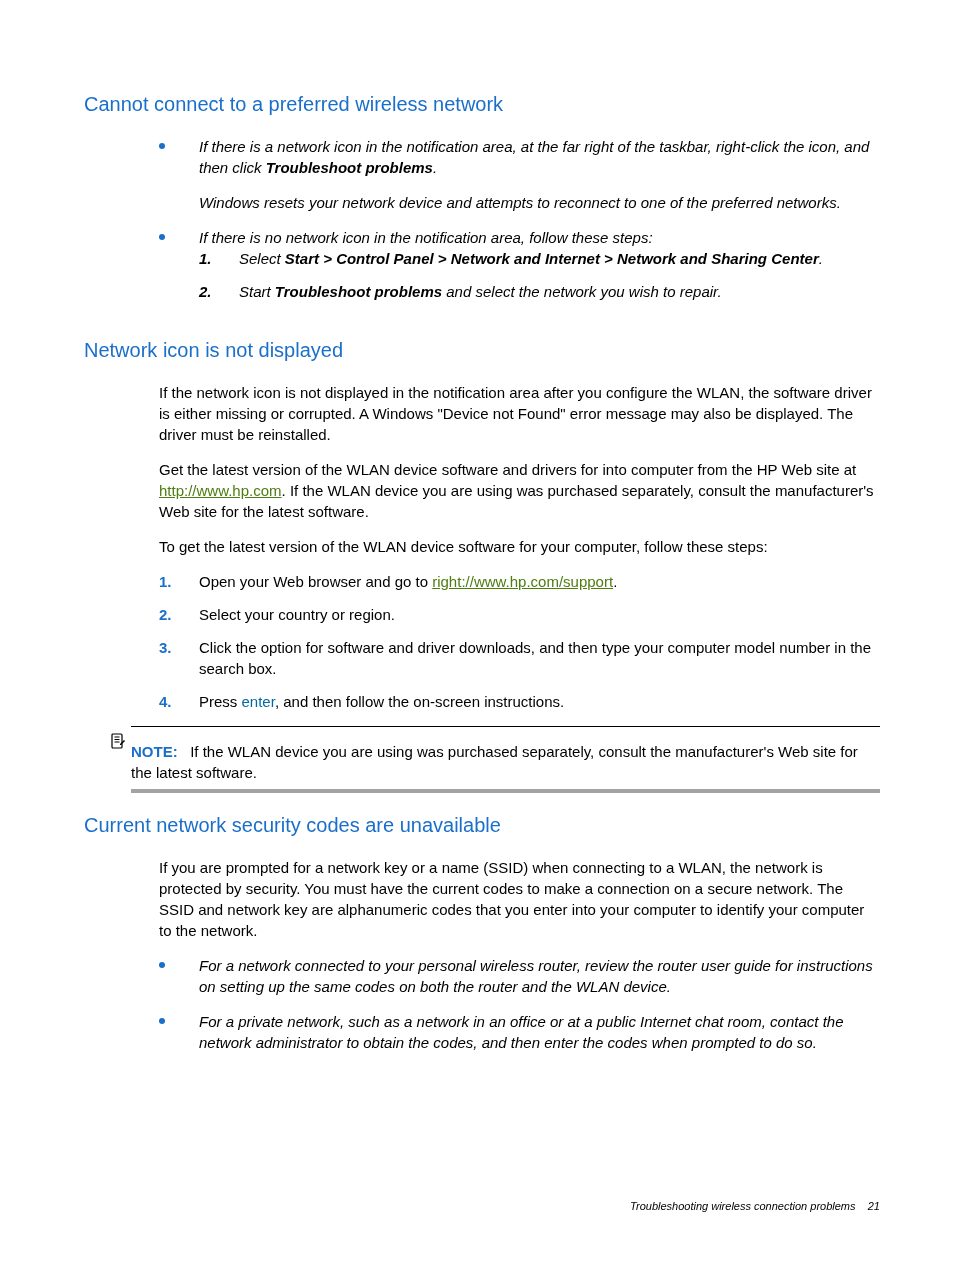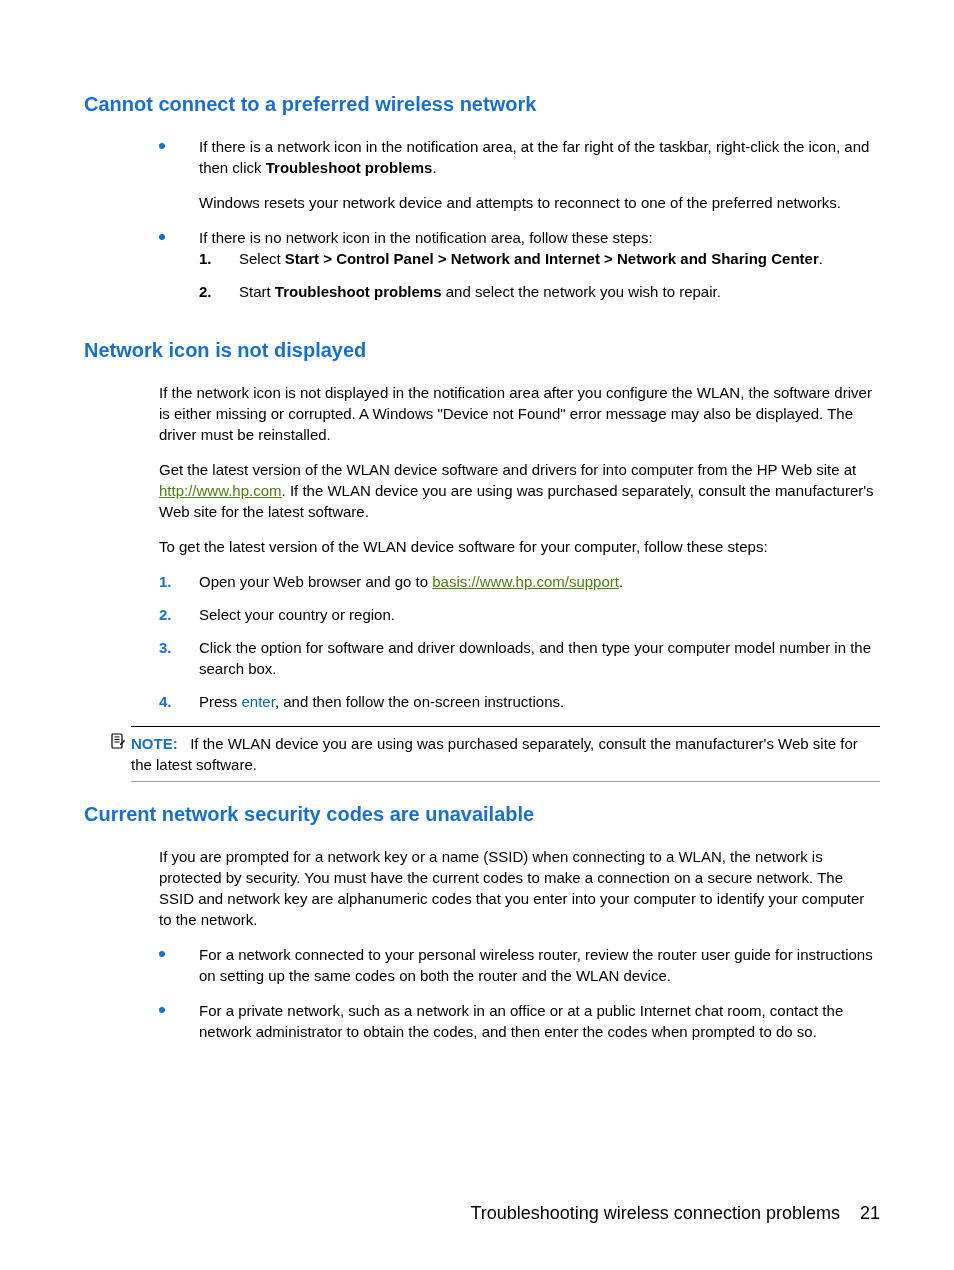--- a/index.html
+++ b/index.html
@@ -14,33 +14,34 @@
   }
   .page {
     position: relative;
     padding: 90px 74px 60px 84px;
     min-height: 1270px;
     box-sizing: border-box;
   }
   h2 {
     color: #1a6fca;
     font-size: 20px;
-    font-weight: bold;
+    font-weight: normal;
     margin: 0 0 18px 0;
   }
   .body-indent {
     margin-left: 75px;
   }
   p {
     margin: 0 0 14px 0;
   }
   ul.bul {
     list-style: none;
     margin: 0 0 14px 0;
     padding: 0;
+    font-style: italic;
   }
   ul.bul > li {
     position: relative;
     padding-left: 40px;
     margin-bottom: 14px;
   }
   ul.bul > li::before {
     content: "";
     position: absolute;
     left: 0;
@@ -89,40 +90,41 @@
     color: #4d7c0f;
     text-decoration: underline;
   }
   .enter {
     color: #0369a1;
   }
   .note-block {
     margin-left: 47px;
     margin-bottom: 18px;
     border-top: 1px solid #000;
-    border-bottom: 1px solid #a3a3a3;
-    padding: 6px 0 6px 0;
+    border-bottom: 4px solid #a3a3a3;
+    padding: 14px 0 6px 0;
     position: relative;
   }
   .note-icon {
     position: absolute;
     left: -21px;
     top: 6px;
     width: 16px;
     height: 16px;
   }
   .note-label {
     font-weight: bold;
     color: #1a6fca;
   }
   .footer {
     position: absolute;
-    bottom: 44px;
+    bottom: 56px;
     right: 74px;
-    font-size: 18px;
+    font-size: 11px;
+    font-style: italic;
   }
   .section-gap {
     margin-top: 34px;
   }
 </style>
 </head>
 <body>
 
 <div class="page">
 
@@ -149,21 +151,21 @@
 
   <h2 class="section-gap">Network icon is not displayed</h2>
   <div class="body-indent">
     <p>If the network icon is not displayed in the notification area after you configure the WLAN, the software driver is either missing or corrupted. A Windows "Device not Found" error message may also be displayed. The driver must be reinstalled.</p>
     <p>
       <span>Get the latest version of the WLAN device software and drivers for into computer from the HP Web site at </span><a href="#">http://www.hp.com</a><span>. If the WLAN device you are using was purchased separately, consult the manufacturer's Web site for the latest software.</span>
     </p>
     <p>To get the latest version of the WLAN device software for your computer, follow these steps:</p>
     <ol class="num-blue">
       <li>
-        <span>Open your Web browser and go to </span><a href="#">basis://www.hp.com/support</a><span>.</span>
+        <span>Open your Web browser and go to </span><a href="#">right://www.hp.com/support</a><span>.</span>
       </li>
       <li>Select your country or region.</li>
       <li>Click the option for software and driver downloads, and then type your computer model number in the search box.</li>
       <li>
         <span>Press </span><span class="enter">enter</span><span>, and then follow the on-screen instructions.</span>
       </li>
     </ol>
   </div>
 
   <div class="note-block">

